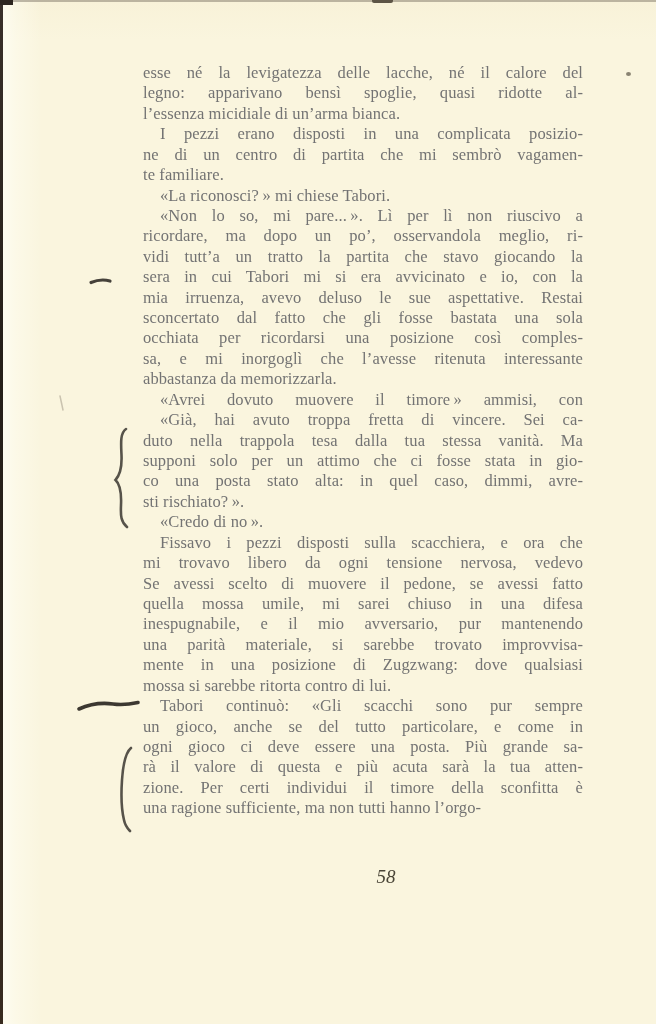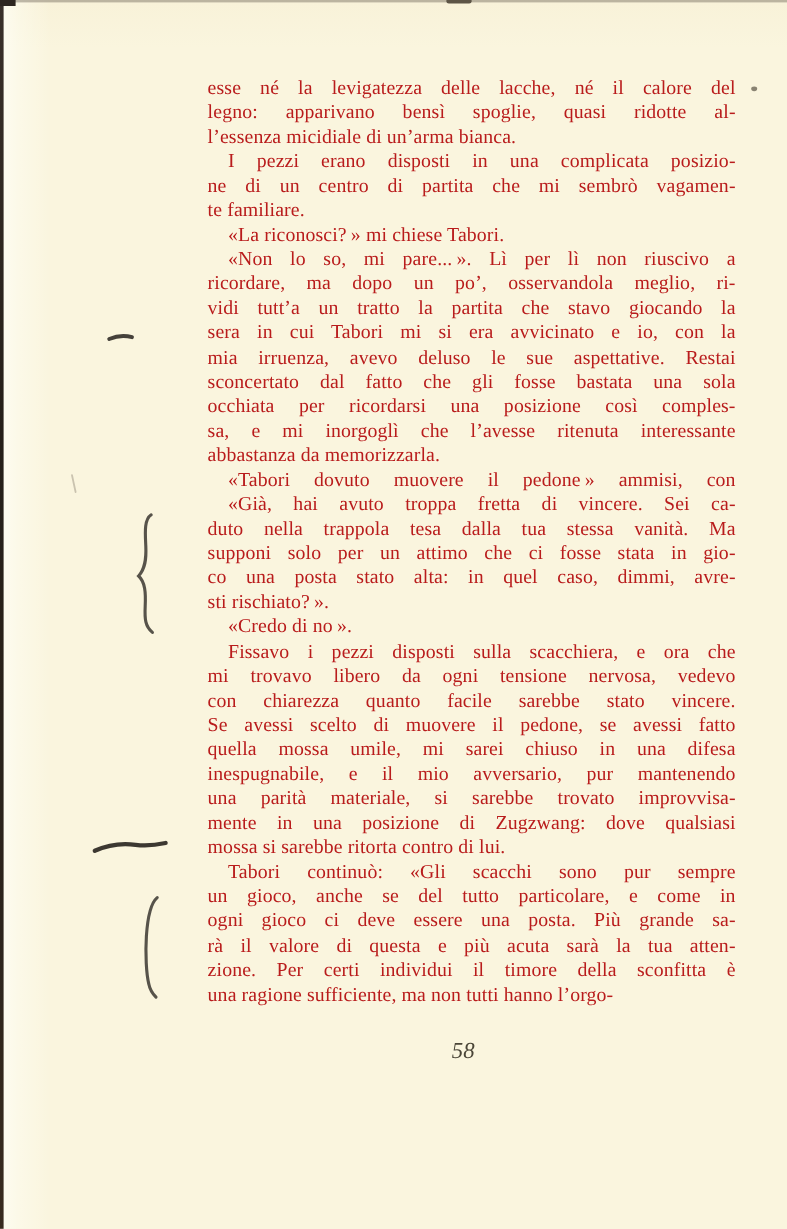--- a/index.html
+++ b/index.html
@@ -33,23 +33,22 @@
   }
   .edge-corner {
     position: absolute; left: 0; top: 0; width: 13px; height: 5px;
     background: #2d2620;
   }
   
   .text-block {
     position: absolute; left: 143px; top: 63px; width: 440px;
     font-size: 16.5px;
     line-height: 20.42px;
-    color: #b91c1c;
+    color: #737373;
     letter-spacing: 0.1px;
-    margin-left: 30px;
   }
   .pline {
     text-align: justify;
     text-align-last: justify;
     white-space: normal;
   }
   .pline.end { text-align-last: left; }
   .pline.ind { text-indent: 17px; }
   .page-number {
     position: absolute; left: 356px; top: 866px; width: 60px;
@@ -90,30 +89,29 @@
       <div class="pline end ind">«La riconosci? » mi chiese Tabori.</div>
       <div class="pline ind">«Non lo so, mi pare... ». Lì per lì non riuscivo a</div>
       <div class="pline">ricordare, ma dopo un po’, osservandola meglio, ri-</div>
       <div class="pline">vidi tutt’a un tratto la partita che stavo giocando la</div>
       <div class="pline">sera in cui Tabori mi si era avvicinato e io, con la</div>
       <div class="pline">mia irruenza, avevo deluso le sue aspettative. Restai</div>
       <div class="pline">sconcertato dal fatto che gli fosse bastata una sola</div>
       <div class="pline">occhiata per ricordarsi una posizione così comples-</div>
       <div class="pline">sa, e mi inorgoglì che l’avesse ritenuta interessante</div>
       <div class="pline end">abbastanza da memorizzarla.</div>
-      <div class="pline ind">«Tabori dovuto muovere il pedone » ammisi, con</div>
+      <div class="pline ind">«Avrei dovuto muovere il timore » ammisi, con</div>
       <div class="pline ind">«Già, hai avuto troppa fretta di vincere. Sei ca-</div>
       <div class="pline">duto nella trappola tesa dalla tua stessa vanità. Ma</div>
       <div class="pline">supponi solo per un attimo che ci fosse stata in gio-</div>
       <div class="pline">co una posta stato alta: in quel caso, dimmi, avre-</div>
       <div class="pline end">sti rischiato? ».</div>
       <div class="pline end ind">«Credo di no ».</div>
       <div class="pline ind">Fissavo i pezzi disposti sulla scacchiera, e ora che</div>
       <div class="pline">mi trovavo libero da ogni tensione nervosa, vedevo</div>
-      <div class="pline">con chiarezza quanto facile sarebbe stato vincere.</div>
       <div class="pline">Se avessi scelto di muovere il pedone, se avessi fatto</div>
       <div class="pline">quella mossa umile, mi sarei chiuso in una difesa</div>
       <div class="pline">inespugnabile, e il mio avversario, pur mantenendo</div>
       <div class="pline">una parità materiale, si sarebbe trovato improvvisa-</div>
       <div class="pline">mente in una posizione di Zugzwang: dove qualsiasi</div>
       <div class="pline end">mossa si sarebbe ritorta contro di lui.</div>
       <div class="pline ind">Tabori continuò: «Gli scacchi sono pur sempre</div>
       <div class="pline">un gioco, anche se del tutto particolare, e come in</div>
       <div class="pline">ogni gioco ci deve essere una posta. Più grande sa-</div>
       <div class="pline">rà il valore di questa e più acuta sarà la tua atten-</div>

